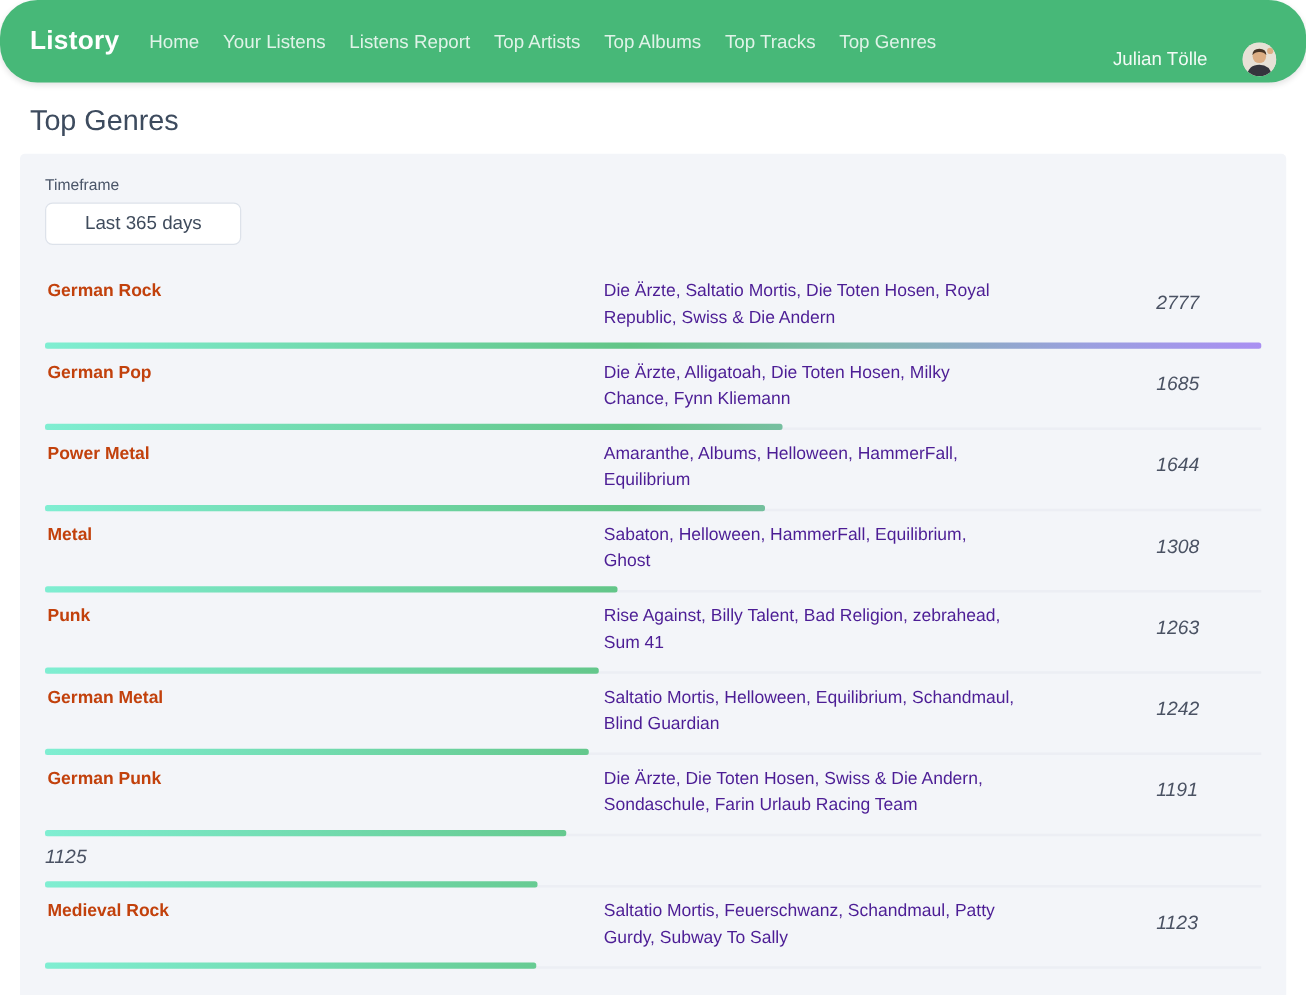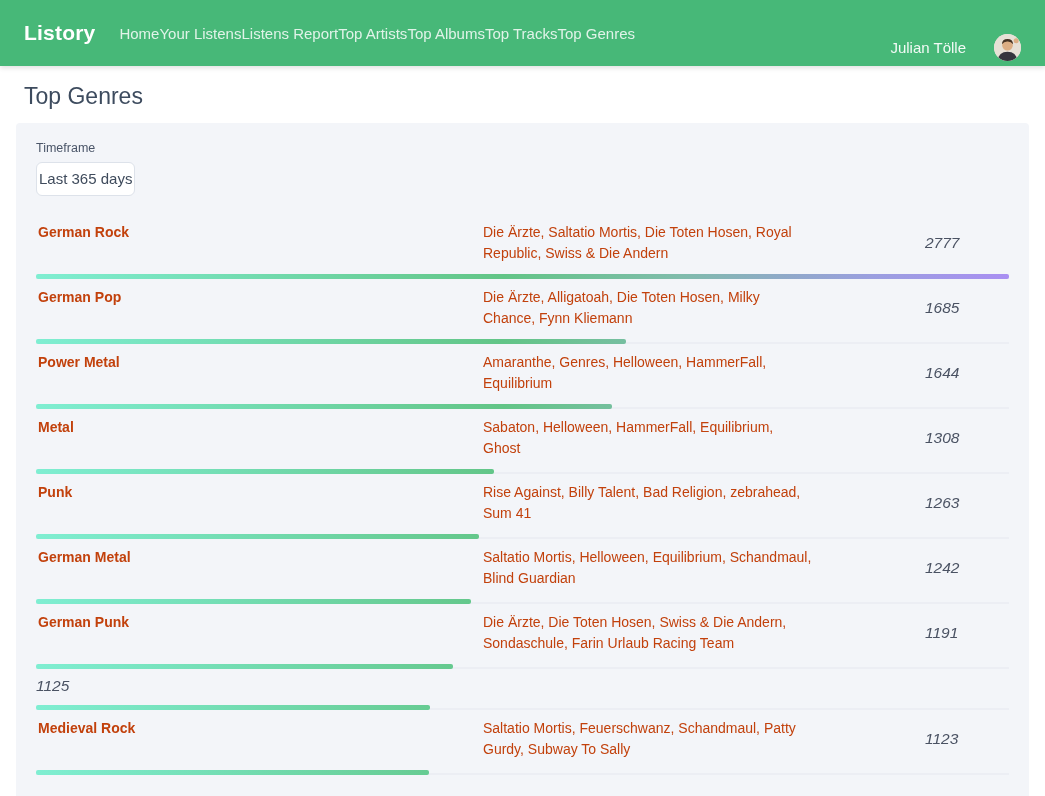--- a/index.html
+++ b/index.html
@@ -16,32 +16,34 @@
   
   .navbar {
     height: 66px;
     background: #47b878;
     display: flex;
     align-items: center;
     padding: 0 24px;
     box-shadow: 0 2px 5px rgba(0,0,0,.12);
     position: relative;
     z-index: 2;
+    border-radius: 30px;
   }
   .brand {
     color: #ffffff;
     font-size: 21px;
     font-weight: 700;
     letter-spacing: .2px;
     margin-right: 24px;
     cursor: pointer;
   }
   .nav {
     display: flex;
     align-items: flex-start;
+    gap: 19px;
   }
   .nav-item {
     color: rgba(255,255,255,.83);
     font-size: 15px;
     cursor: pointer;
     white-space: nowrap;
   }
   .user {
     margin-left: auto;
     display: flex;
@@ -83,21 +85,21 @@
   .tf-label {
     display: block;
     font-size: 12.5px;
     color: #4a5568;
     margin: 0 0 7px 0;
   }
   .tf-select {
     background: #ffffff;
     border: 1px solid #dde2ea;
     border-radius: 6px;
-    padding: 7px 2px 8px;
+    padding: 7px 31px 8px;
     font-size: 15px;
     color: #3f4b5c;
     font-family: "Liberation Sans", sans-serif;
     cursor: pointer;
   }
 
   
   .genre-table { margin-top: 18px; }
   .genre-row {
     display: grid;
@@ -109,21 +111,21 @@
   .genre-name {
     font-size: 14px;
     font-weight: 700;
     color: #c2410c;
     align-self: start;
     padding-top: 2px;
     padding-left: 2px;
   }
   .genre-artists {
     font-size: 14px;
-    color: #c2410c;
+    color: #4c1d95;
     line-height: 21px;
     max-width: 330px;
     align-self: start;
   }
   .genre-count {
     font-size: 15.5px;
     color: #4a5263;
     align-self: center;
     justify-self: start;
     font-style: italic;
@@ -185,21 +187,21 @@
 
       <div class="genre-row">
         <div class="genre-name">German Pop</div>
         <div class="genre-artists">Die Ärzte, Alligatoah, Die Toten Hosen, Milky Chance, Fynn Kliemann</div>
         <div class="genre-count">1685</div>
         <div class="genre-bar" style="width: 60.677%; background-image: linear-gradient(90deg, rgb(127, 238, 210) 0%, rgb(98, 197, 135) 48%, rgb(127, 188, 171) 66%, rgb(143, 169, 201) 77%, rgb(155, 159, 224) 86%, rgb(169, 143, 242) 100%); background-size: 164.807% 100%;"></div>
       </div>
 
       <div class="genre-row">
         <div class="genre-name">Power Metal</div>
-        <div class="genre-artists">Amaranthe, Genres, Helloween, HammerFall, Equilibrium</div>
+        <div class="genre-artists">Amaranthe, Albums, Helloween, HammerFall, Equilibrium</div>
         <div class="genre-count">1644</div>
         <div class="genre-bar" style="width: 59.2006%; background-image: linear-gradient(90deg, rgb(127, 238, 210) 0%, rgb(98, 197, 135) 48%, rgb(127, 188, 171) 66%, rgb(143, 169, 201) 77%, rgb(155, 159, 224) 86%, rgb(169, 143, 242) 100%); background-size: 168.917% 100%;"></div>
       </div>
 
       <div class="genre-row">
         <div class="genre-name">Metal</div>
         <div class="genre-artists">Sabaton, Helloween, HammerFall, Equilibrium, Ghost</div>
         <div class="genre-count">1308</div>
         <div class="genre-bar" style="width: 47.1012%; background-image: linear-gradient(90deg, rgb(127, 238, 210) 0%, rgb(98, 197, 135) 48%, rgb(127, 188, 171) 66%, rgb(143, 169, 201) 77%, rgb(155, 159, 224) 86%, rgb(169, 143, 242) 100%); background-size: 212.309% 100%;"></div>
       </div>

